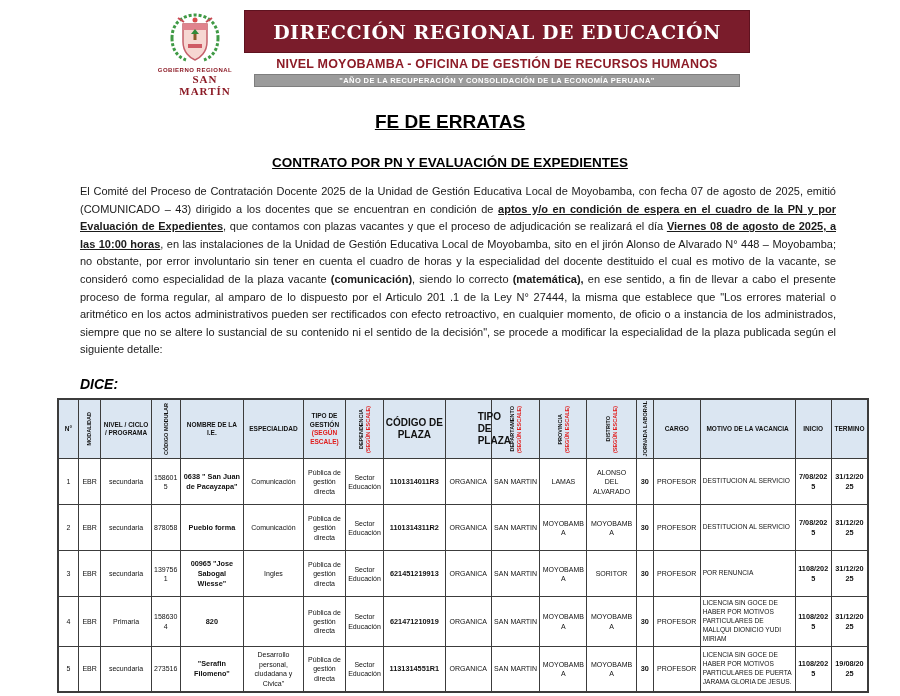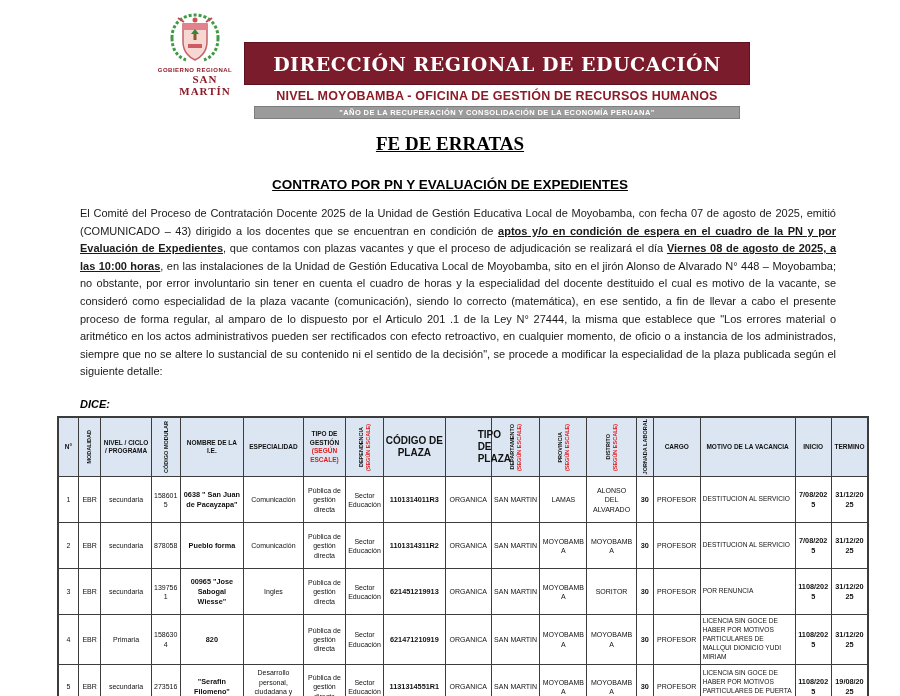--- a/index.html
+++ b/index.html
@@ -14,40 +14,40 @@
   html,body{background:#fff;}
   body{width:900px;height:696px;font-family:"Liberation Sans",sans-serif;color:#222;overflow:hidden;}
   .page{position:relative;width:900px;height:696px;background:#fff;}
 
   
   .letterhead{display:flex;align-items:flex-start;margin:10px 0 0 150px;width:600px;gap:4px;}
   .logo{width:90px;text-align:center;flex:0 0 90px;}
   .logo svg{display:block;margin:0 auto;}
   .logo-line1{font-size:6px;font-weight:bold;color:var(--darkred);letter-spacing:.5px;margin-top:1px;}
   .logo-line2{font-size:11px;font-weight:bold;color:var(--darkred);letter-spacing:1px;font-family:"Liberation Serif",serif;margin-left:20px;}
-  .head-right{flex:1;margin-top:32px;}
+  .head-right{flex:1;}
   .banner{background:var(--maroon);color:#fff;text-align:center;height:43px;line-height:43px;
           font-family:"DejaVu Serif",serif;font-weight:bold;font-size:19px;letter-spacing:.5px;
           border:1px solid #5e121f;}
   .office{color:var(--darkred);font-weight:bold;text-align:center;font-size:12.5px;letter-spacing:.2px;
           padding:4px 0 3px 0;}
   .motto{background:var(--graybar);border:1px solid #7e7e7e;color:#fff;font-weight:bold;font-size:7.5px;
          text-align:center;letter-spacing:.4px;height:13px;line-height:11px;margin:0 10px;}
 
   
   .doc-title{text-align:center;font-size:19px;font-weight:bold;text-decoration:underline;
-             margin-top:14px;color:#000;font-family:Liberation Serif, serif;}
+             margin-top:14px;color:#000;}
   .doc-subtitle{text-align:center;font-size:13.5px;font-weight:bold;text-decoration:underline;
                 margin-top:22px;color:#000;}
 
   
   .body-par{margin:13px 64px 0 80px;font-size:11px;line-height:17.6px;text-align:justify;color:#1a1a1a;}
   .body-par .bu{font-weight:bold;text-decoration:underline;}
-  .body-par .b{font-weight:normal;}
-  .dice{margin:17px 0 6px 80px;font-weight:bold;font-style:italic;font-size:11px;color:#000;}
+  .body-par .b{font-weight:bold;}
+  .dice{margin:17px 0 6px 80px;font-weight:bold;font-style:italic;font-size:14px;color:#000;}
 
   
   table.plazas{border-collapse:collapse;table-layout:fixed;margin-left:57px;width:812px;
                border:2px solid var(--border);}
   table.plazas th,table.plazas td{border:1px solid var(--border);}
   table.plazas th{background:var(--headerblue);vertical-align:middle;padding:1px;height:60px;}
   .htext{font-size:6.5px;font-weight:bold;text-align:center;line-height:1.3;color:#111;}
   .htext.big{font-size:10px;line-height:1.2;}
   .htext .red-sub{display:block;color:var(--redlabel);}
   .vtext{display:flex;justify-content:center;align-items:center;gap:1px;height:56px;}

